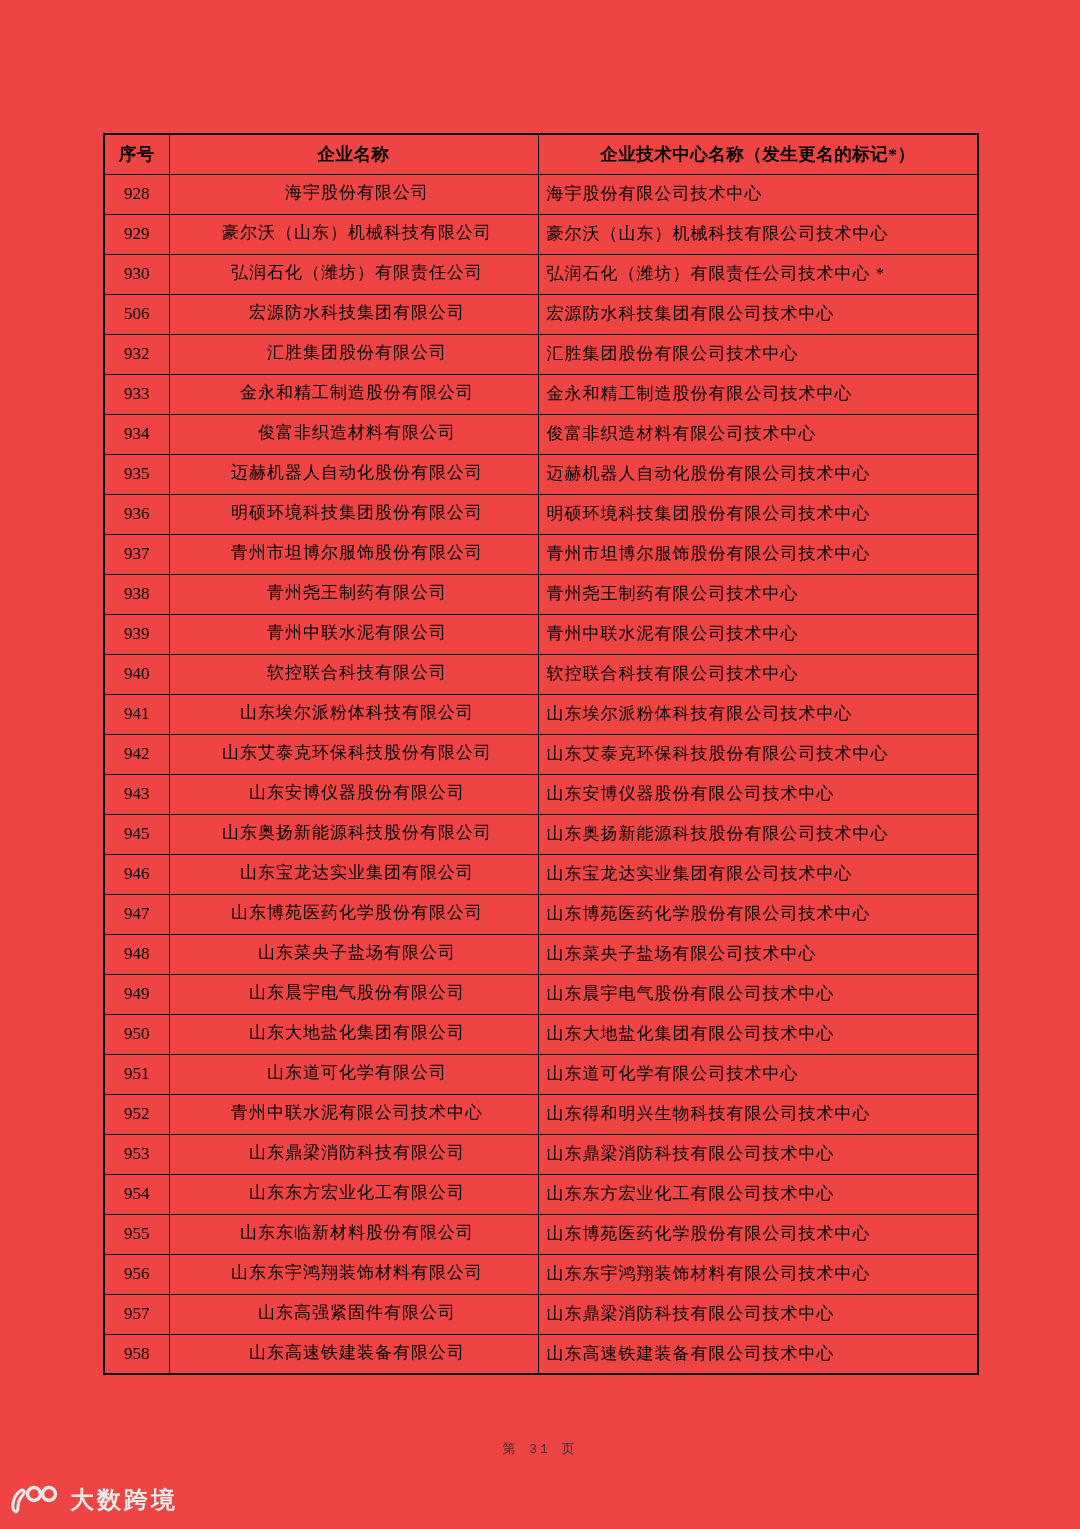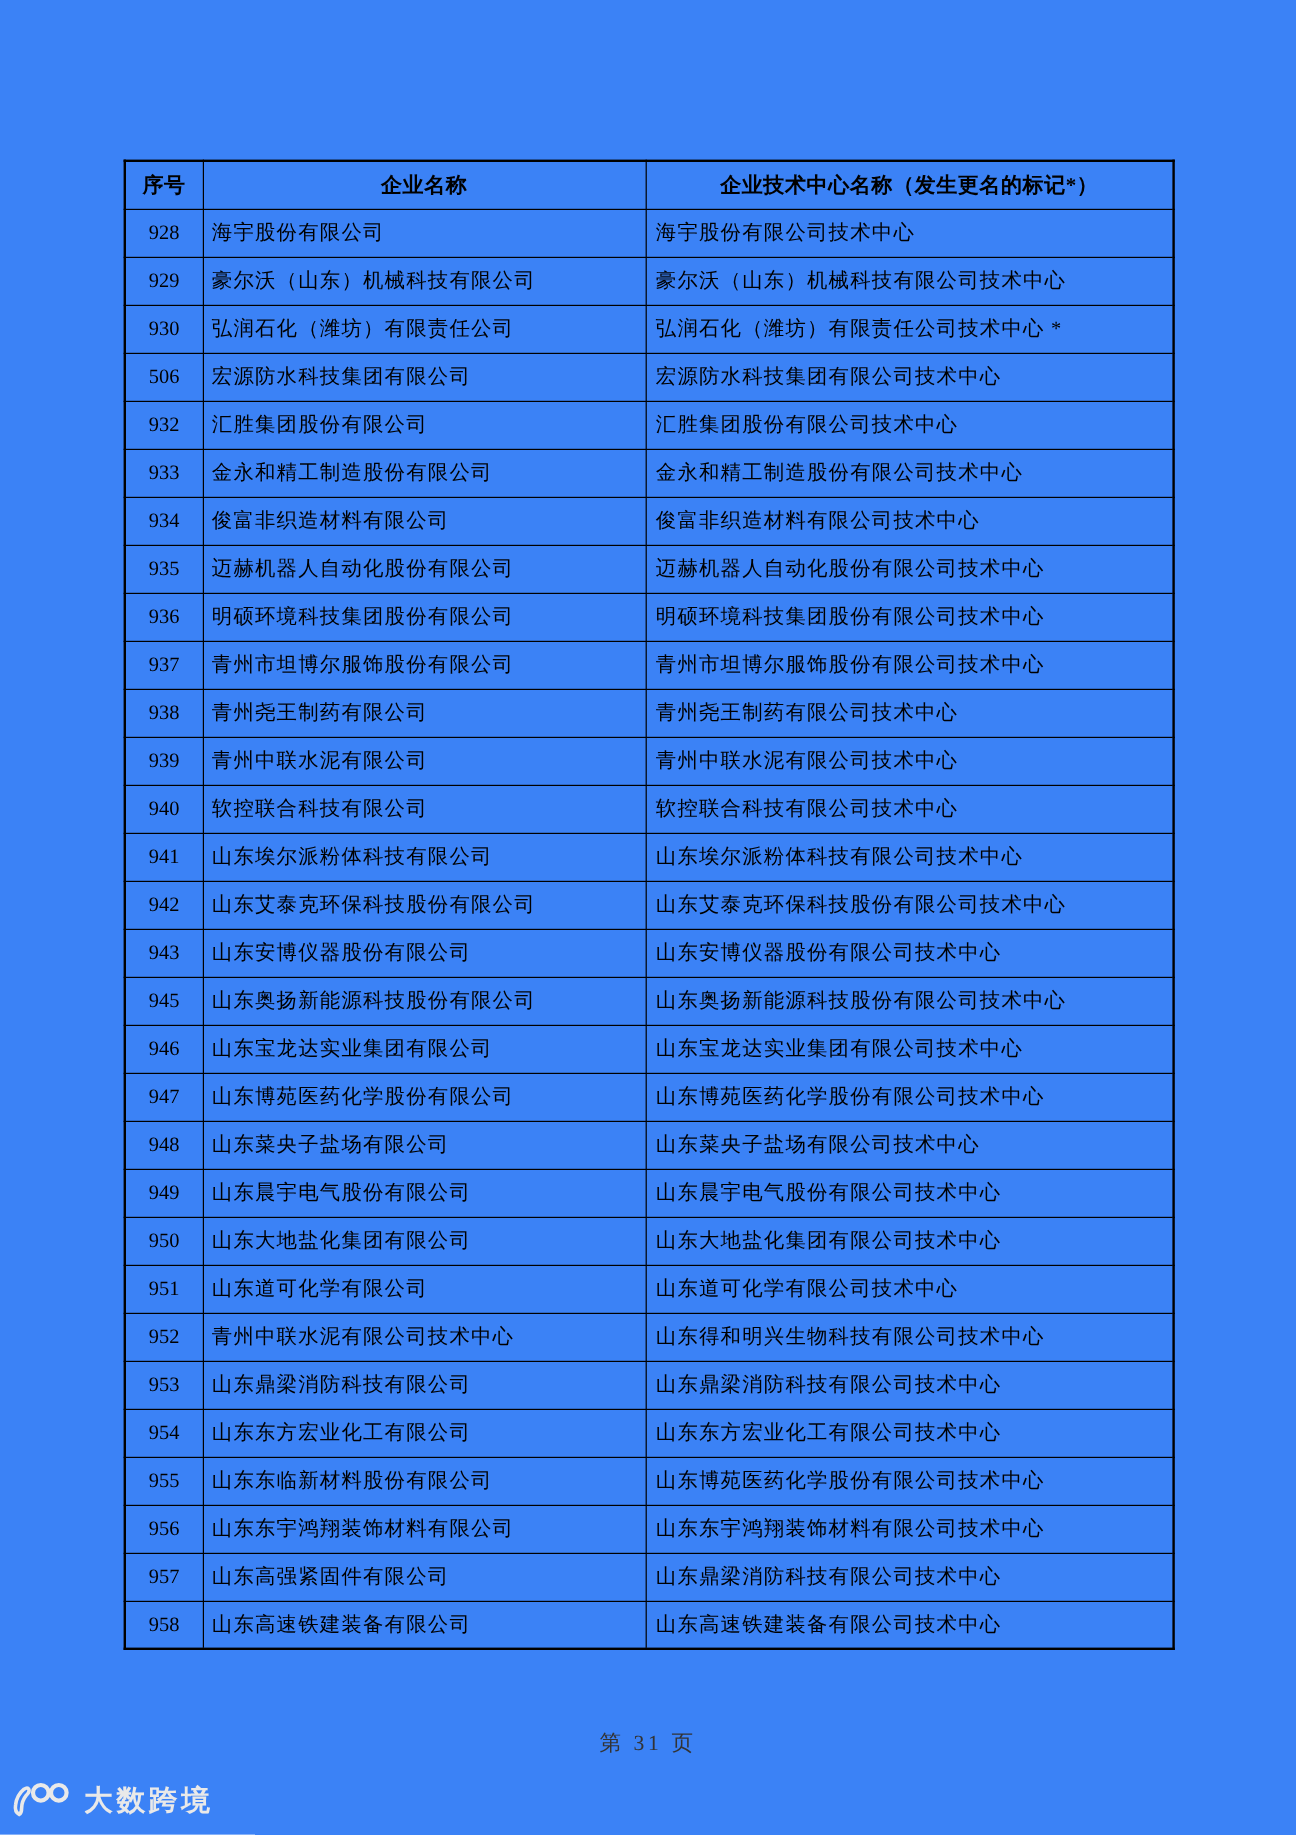--- a/index.html
+++ b/index.html
@@ -1,21 +1,21 @@
 <!DOCTYPE html>
 <html><head>
 <meta charset="utf-8">
 <style>
   * { margin: 0; padding: 0; box-sizing: border-box; }
   html, body { background: #ffffff; }
   .page {
     position: relative;
     width: 1080px;
     height: 1529px;
-    background: #3b82f6;
+    background: #ef4444;
     font-family: "Liberation Serif", "DejaVu Serif", serif;
     color: #000000;
     overflow: hidden;
   }
   table.doc-table {
     position: absolute;
     left: 103px;
     top: 133px;
     width: 874px;
     border-collapse: collapse;
@@ -33,31 +33,32 @@
   }
   table.doc-table thead th {
     height: 40px;
     font-weight: bold;
     font-size: 17.5px;
     text-align: center;
     letter-spacing: 0.5px;
   }
   table.doc-table tbody tr { height: 40px; margin-left: 40px; }
   td.c0 { text-align: center; font-size: 15.5px; }
-  td.c1 { text-align: left; padding-left: 7px; letter-spacing: 1px; }
+  td.c1 { text-align: center; padding-left: 7px; letter-spacing: 1px; font-family: Liberation Mono, monospace; }
   td.c2 { text-align: left; padding-left: 8px; letter-spacing: 1px; }
   .footer {
     position: absolute;
     left: 0;
     top: 1440px;
     width: 100%;
     text-align: center;
-    font-size: 18px;
+    font-size: 13px;
     letter-spacing: 3px;
     color: #333;
+    font-family: Liberation Mono, monospace;
   }
   .watermark {
     position: absolute;
     left: 8px;
     top: 1482px;
     display: flex;
     align-items: center;
     gap: 6px;
     color: #e9e9e9;
     user-select: none;

